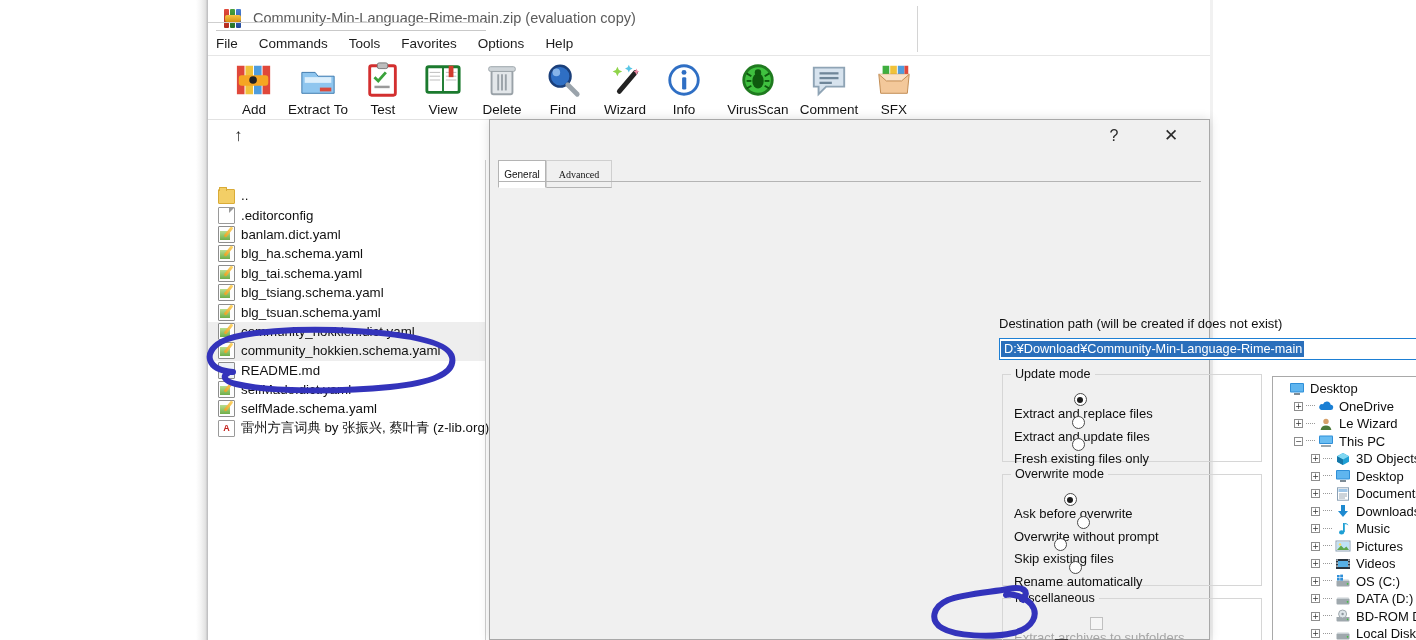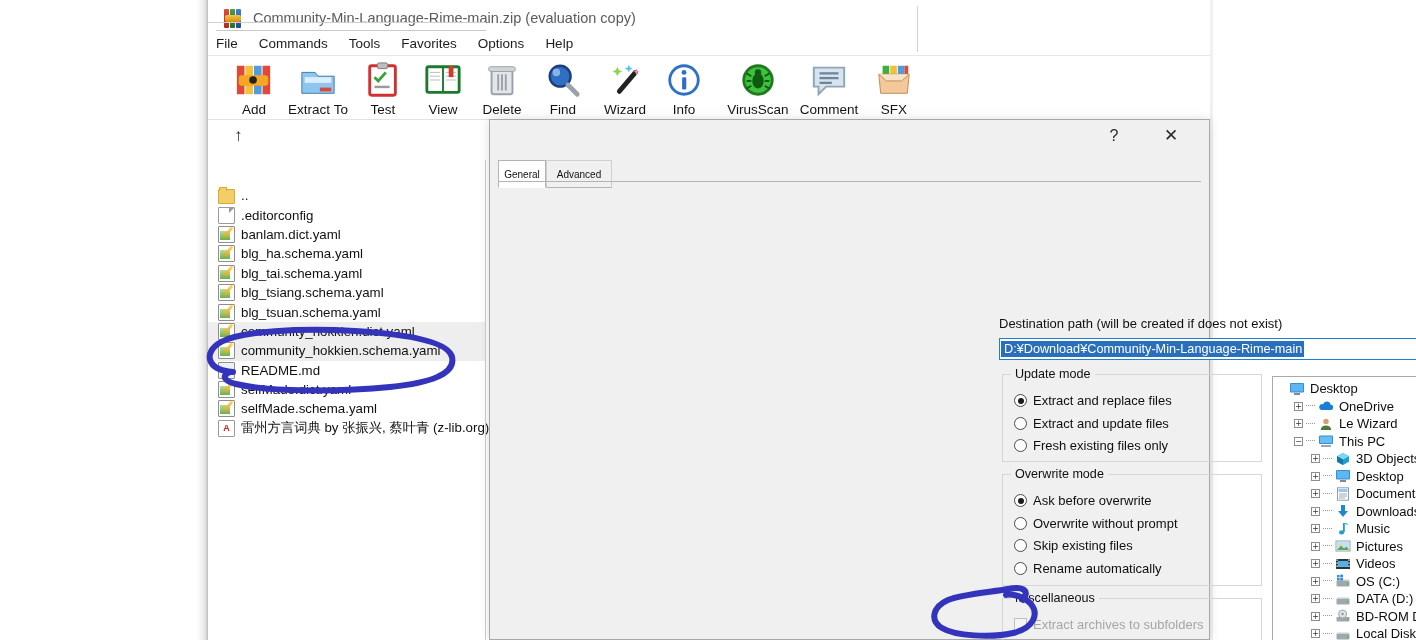--- a/index.html
+++ b/index.html
@@ -82,34 +82,34 @@
   .dlg-title .t{font-size:13.5px;color:#101010;margin-left:10px;}
   .dlg-q{position:absolute;right:78px;top:6px;font-size:16px;color:#2b2b2b;cursor:default;
     width:34px;text-align:center;line-height:20px;}
   .dlg-x{position:absolute;right:18px;top:4px;font-size:17px;color:#2b2b2b;cursor:default;
     width:40px;text-align:center;line-height:22px;font-family:"DejaVu Sans",sans-serif;}
 
   .tabs{position:absolute;left:8px;top:40px;width:703px;height:22px;}
   .tab{position:absolute;top:0;height:28px;font-size:10px;color:#121212;
     display:flex;align-items:center;justify-content:center;box-sizing:border-box;cursor:default;}
   .tab.on{left:0;width:48px;background:#fff;border:1px solid #b4b4b4;border-bottom:1px solid #fff;}
-  .tab.off{left:48px;width:66px;background:#f0f0f0;border:1px solid #cfcfcf;border-bottom:1px solid #b4b4b4;}
+  .tab.off{left:48px;width:66px;background:#f0f0f0;border:1px solid #cfcfcf;border-bottom:1px solid #b4b4b4;font-family:Liberation Serif, serif;}
   .tabline{position:absolute;left:8px;top:61px;width:703px;height:1px;background:#b4b4b4;}
 
   .dlabel{position:absolute;font-size:13px;color:#101010;white-space:nowrap;}
   .pathbox{position:absolute;left:509px;top:218px;width:583px;height:22px;background:#fff;
     border:1px solid #1d7fd4;box-sizing:border-box;display:flex;align-items:center;}
   .pathsel{background:#2a6fbb;color:#fff;font-size:12.7px;padding:1px 2px 1px 3px;margin-left:1px;
     white-space:nowrap;}
 
   .group{position:absolute;border:1px solid #d6d6d6;box-sizing:border-box;background:transparent;}
   .group-cap{position:absolute;background:#f0f0f0;font-size:12.6px;color:#0f0f0f;padding:0 4px;
     white-space:nowrap;}
   .opt{position:absolute;display:flex;align-items:center;font-size:13px;color:#0f0f0f;cursor:default;
-    white-space:nowrap;}
+    white-space:nowrap;flex-direction:column;}
   .opt.dis{color:#a6a6a6;}
   .radio{width:13px;height:13px;border-radius:50%;border:1px solid #4a4a4a;background:#fff;
     margin-right:6px;flex:0 0 auto;position:relative;box-sizing:border-box;}
   .radio.on:after{content:"";position:absolute;left:2.5px;top:2.5px;width:6px;height:6px;
     border-radius:50%;background:#1b1b1b;}
   .cbox{width:13px;height:13px;border:1px solid #3c3c3c;background:#fff;margin-right:6px;
     flex:0 0 auto;box-sizing:border-box;}
   .cbox.dis{border-color:#c0c0c0;background:#f5f5f5;}
 
   

